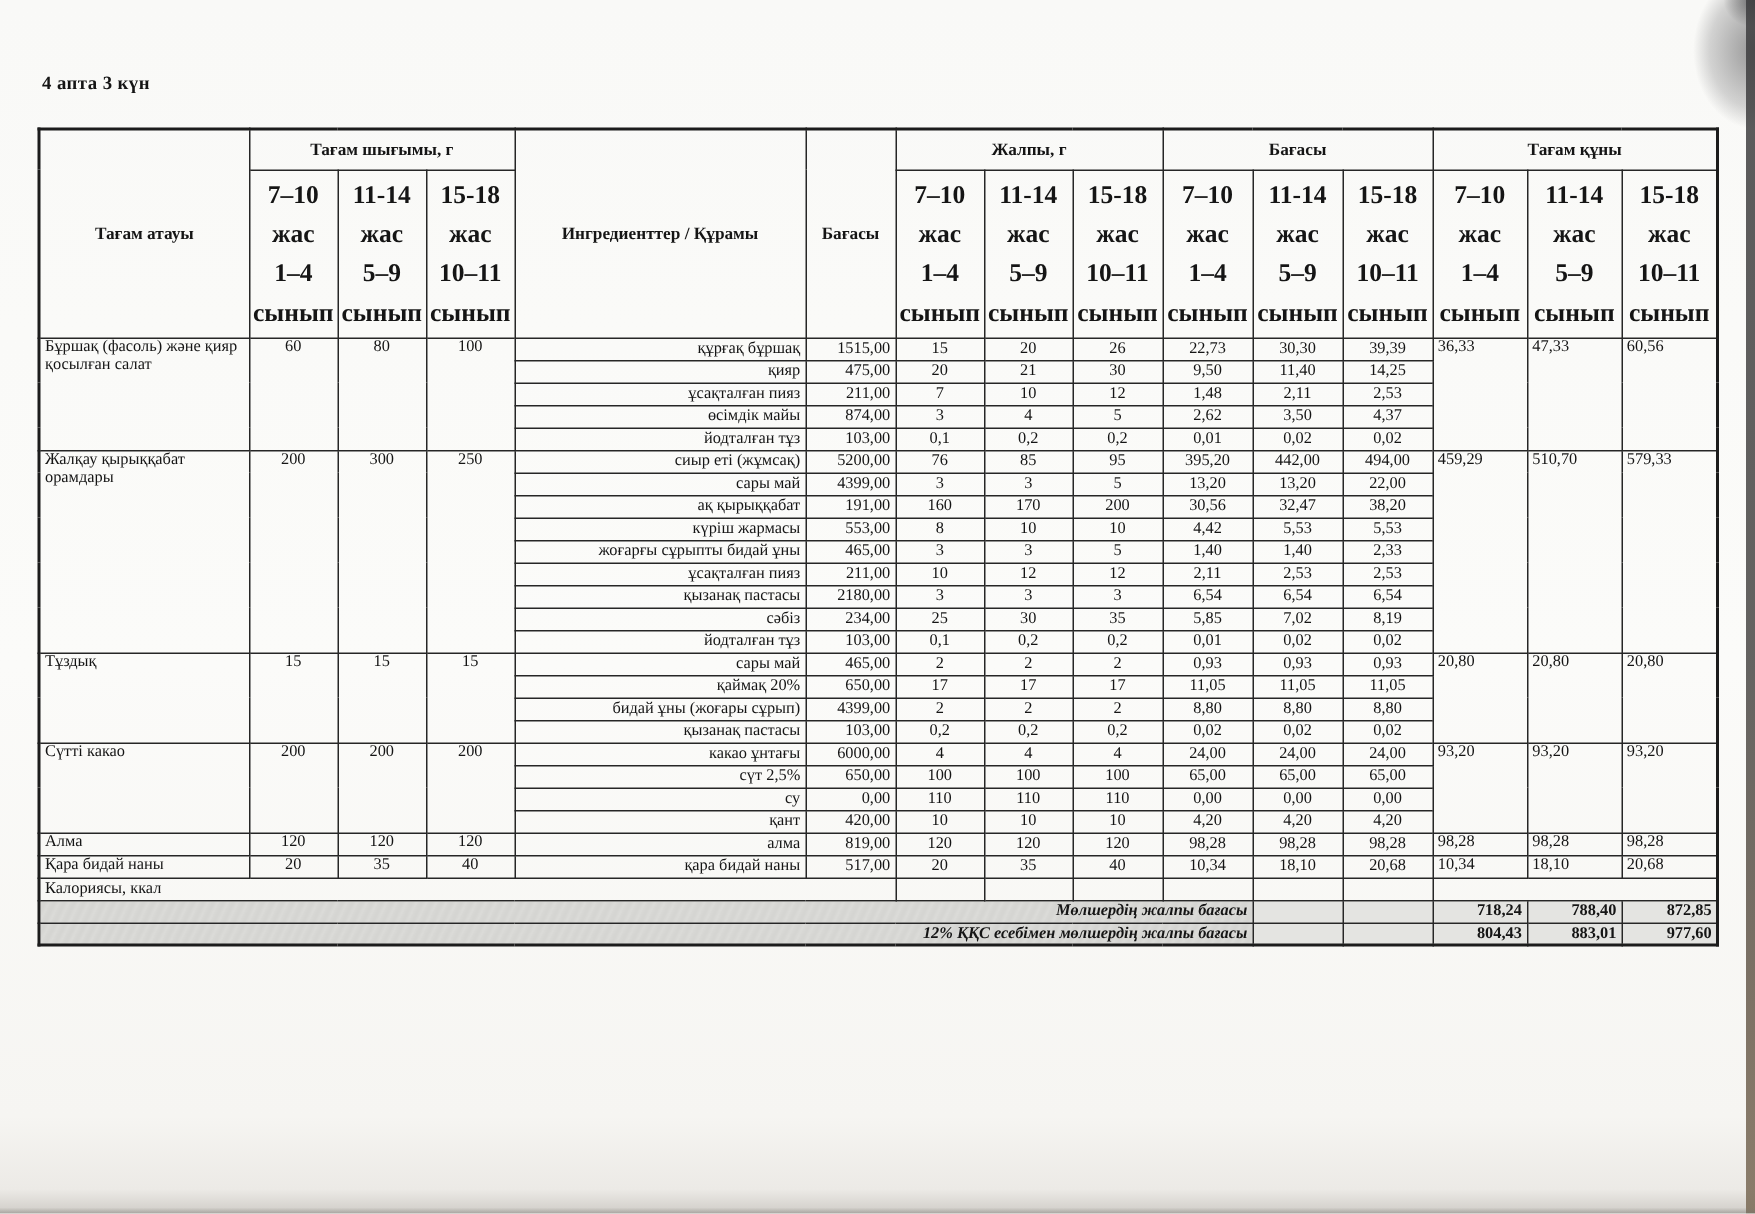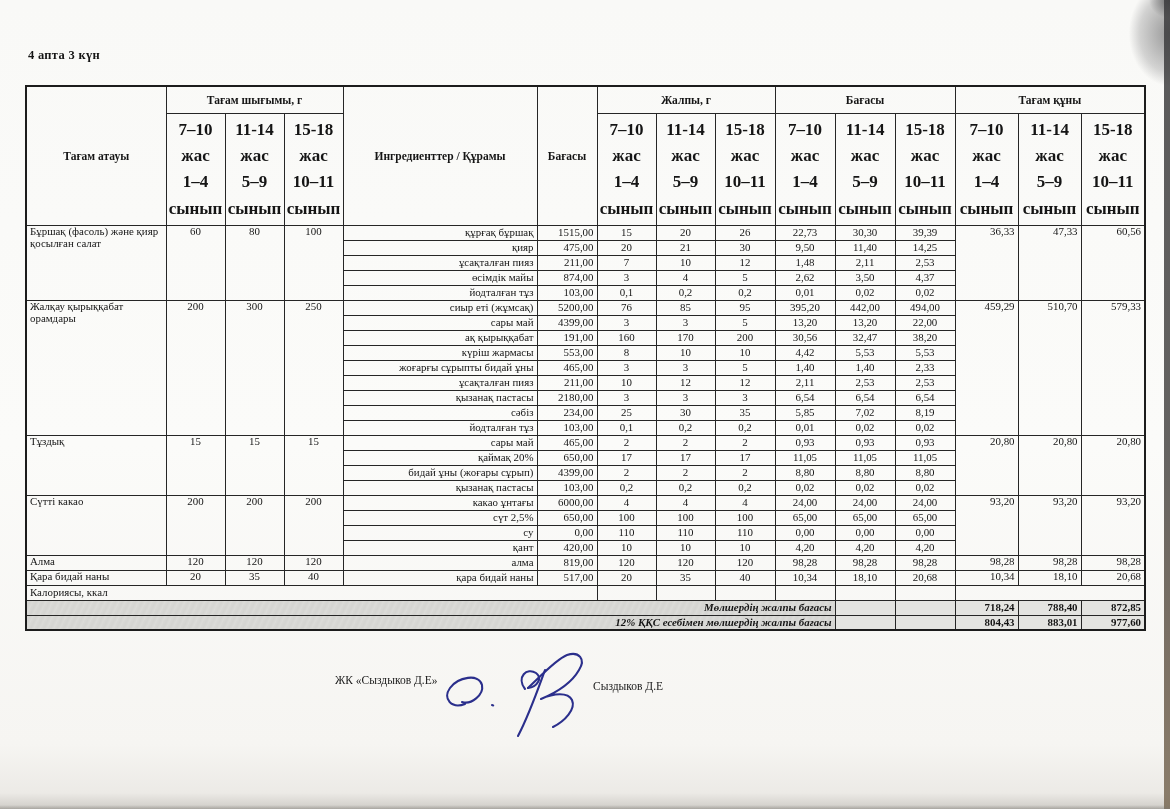--- a/index.html
+++ b/index.html
@@ -43,21 +43,21 @@
   .menu th, .menu td { border:1px solid #262626; overflow:hidden; }
   .menu thead th { font-weight:bold; text-align:center; padding:3px 2px; background:transparent; }
   .group-th { height:27px; font-size:11.5px; }
   .side-th  { font-size:11.5px; line-height:1.25; }
   .age-th   { height:55px; font-size:17px; white-space:pre-line; line-height:1.55; }
   .menu tbody td { height:15px; font-size:10.9px; line-height:1.08; padding:0 3px; }
   .dish-name-cell { text-align:left; vertical-align:top; padding-top:1px; }
   .ingredient-cell { text-align:right; white-space:nowrap; }
   .unit-price-cell { text-align:right; padding-right:5px; }
   .grams-cell, .price-value-cell { text-align:center; }
-  .dish-cost-cell { text-align:right; vertical-align:top; padding-top:1px; }
+  .dish-cost-cell { text-align:left; vertical-align:top; padding-top:1px; }
   .top-cell { vertical-align:top; padding-top:1px; }
   .calories-label-cell { font-weight:normal; text-align:left; }
   .summary-label-cell {
     font-weight:bold; font-style:italic; text-align:right;
     background:repeating-linear-gradient(115deg,#d9d9d6 0px,#d4d4d1 3px,#dcdcd9 6px);
   }
   .summary-empty-cell { background:#e4e4e1; }
   .summary-value-cell { background:#e4e4e1; font-weight:bold; text-align:right; padding-right:4px; }
   .signature-block { position:absolute; left:335px; top:642px; width:430px; height:105px; }
   .sig-left  { position:absolute; left:0;   top:32px; font-size:11.5px; color:#1a1a1a; }
@@ -443,30 +443,17 @@
           <td class="summary-label-cell" colspan="10">12% ҚҚС есебімен мөлшердің жалпы бағасы</td>
           <td class="summary-empty-cell"></td>
           <td class="summary-empty-cell"></td>
           <td class="summary-value-cell">804,43</td>
           <td class="summary-value-cell">883,01</td>
           <td class="summary-value-cell">977,60</td>
         </tr>
       </tbody>
   </table>
 
-  <div class="signature-block">
-    <span class="sig-left">ЖК «Сыздыков Д.Е»</span>
-    <svg class="sig-svg" width="165" height="100" viewBox="0 0 165 100">
-      <g fill="none" stroke-width="2.1" stroke-linecap="round" stroke-linejoin="round">
-        <path d="M30,62 C17,67 7,57 15,46 C23,35 44,31 47,43 C49,53 36,63 27,60" stroke="#2b2f8c"></path>
-        <path d="M57,63 l1.2,0.4" stroke="#2b2f8c"></path>
-        <path d="M90,47 C81,35 92,25 101,31 C108,36 102,45 93,46" stroke="#2b2f8c"></path>
-        <path d="M93,46 C105,35 120,18 132,13 C144,9 151,17 144,28 C136,42 118,52 106,57 C119,51 133,50 137,58 C141,67 130,79 118,85" stroke="#2b2f8c"></path>
-        <path d="M110,28 C102,50 94,73 83,94" stroke="#2b2f8c"></path>
-      </g>
-    </svg>
-    <span class="sig-right">Сыздыков Д.Е</span>
-  </div>
 
   <div class="corner-shadow"></div>
   <div class="right-edge"></div>
   <div class="bottom-edge"></div>
 </div>
 
 </body></html>

